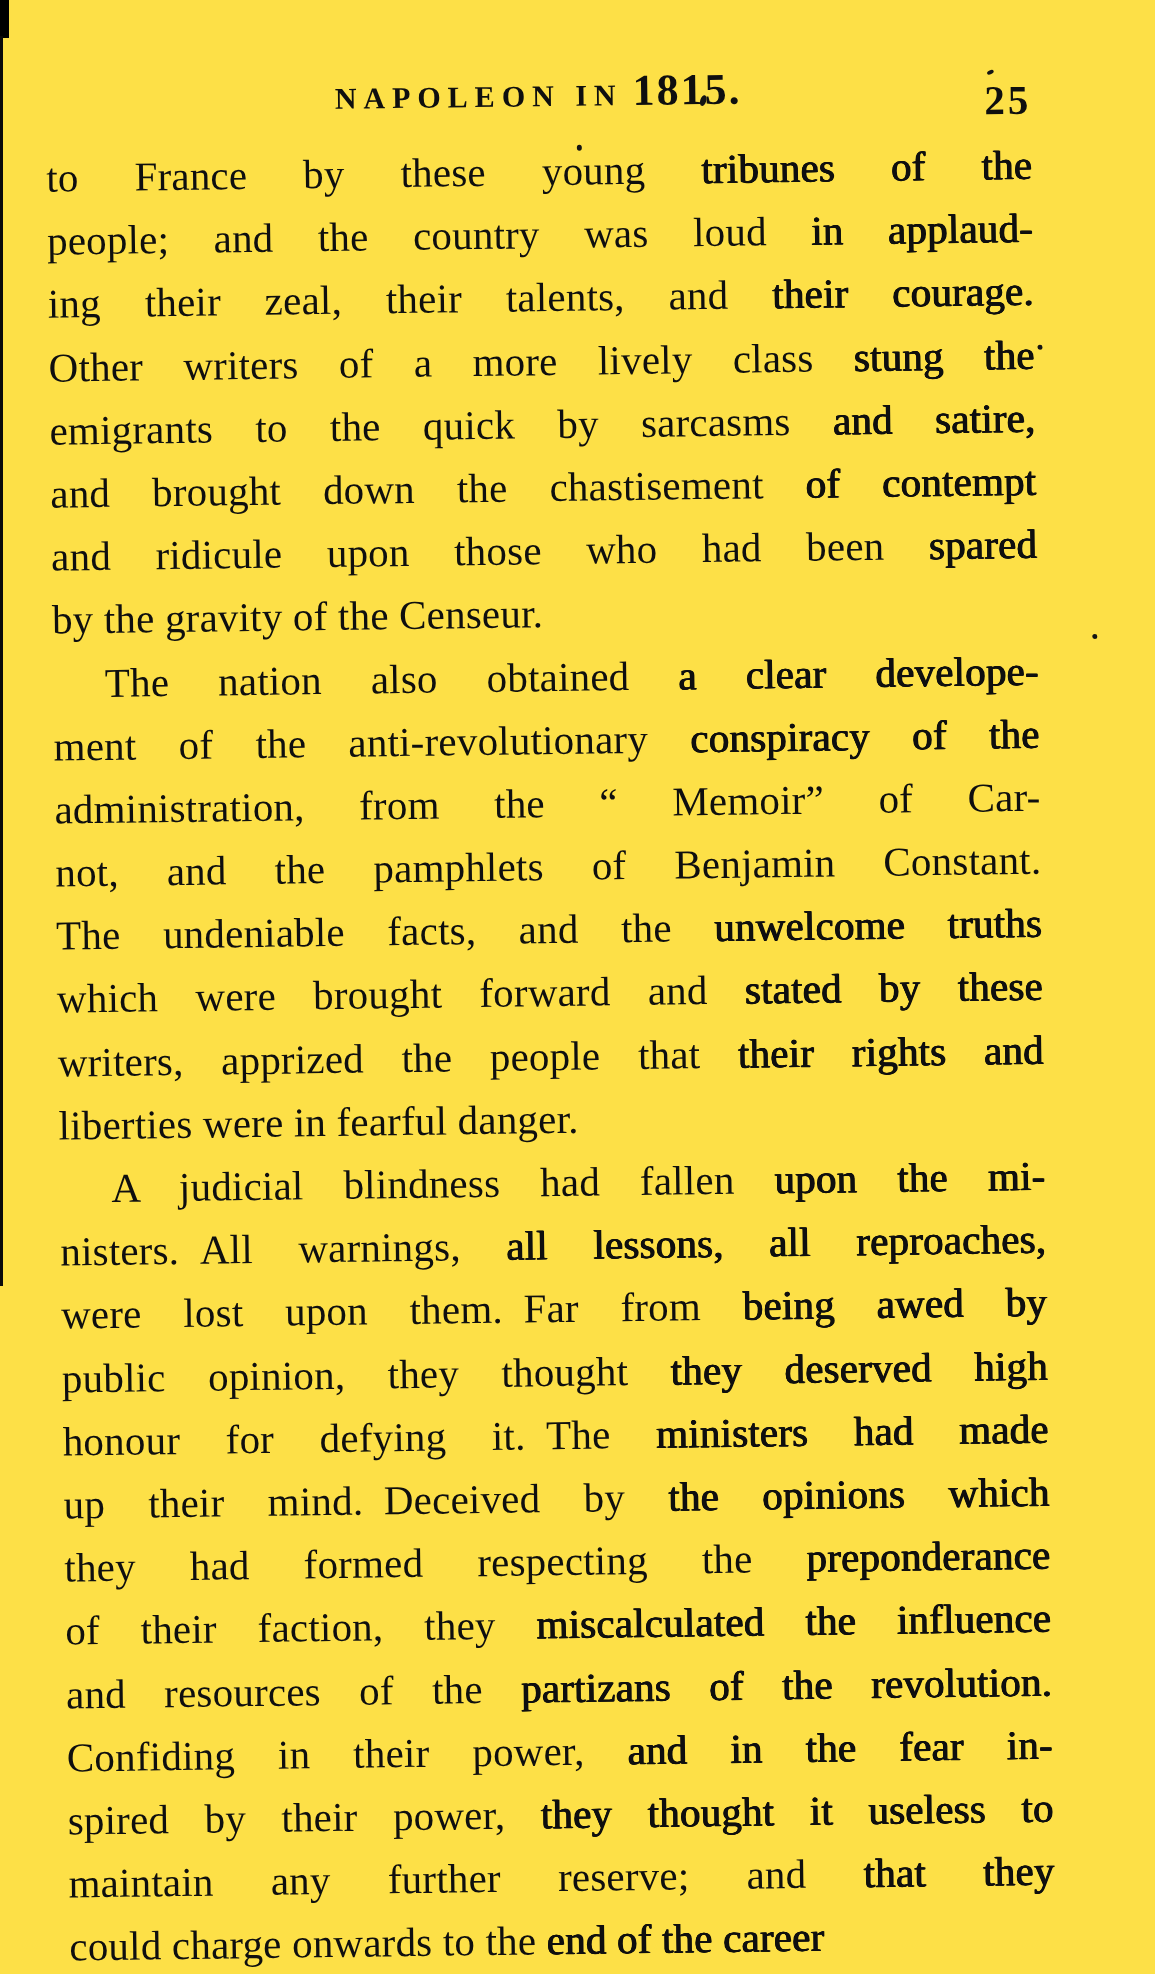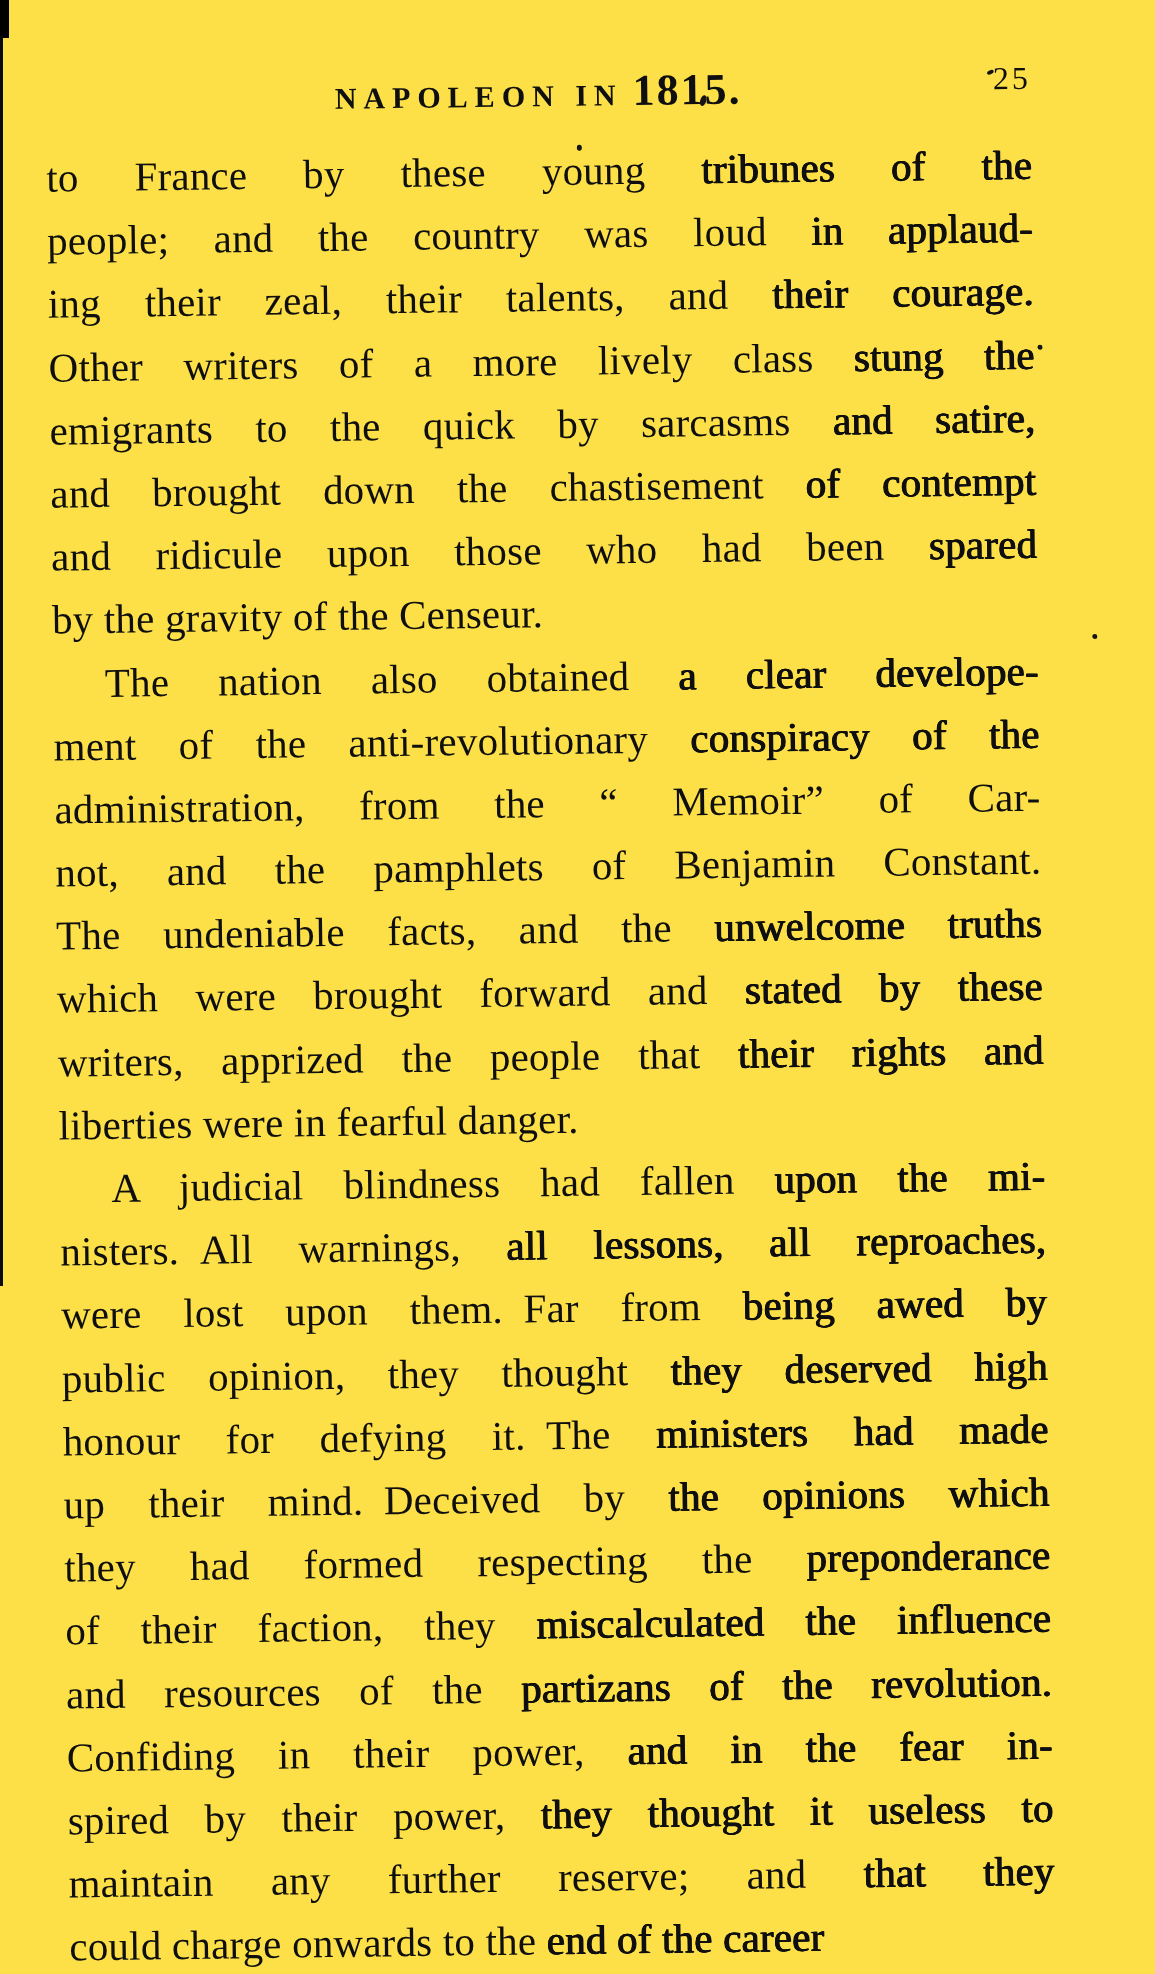--- a/index.html
+++ b/index.html
@@ -48,23 +48,23 @@
   }
   .running-title .year {
     font-size: 44px;
     font-weight: 700;
     letter-spacing: 2px;
     margin-left: 10px;
   }
   .page-number {
     position: absolute;
     right: 0;
-    top: 0;
-    font-size: 32px;
-    font-weight: 400;
+    top: 16px;
+    font-size: 41px;
+    font-weight: 700;
     letter-spacing: 3px;
   }
   
   .body-text {
     position: absolute;
     left: 57px;
     top: 140px;
     width: 986px;
   }
   .line {

